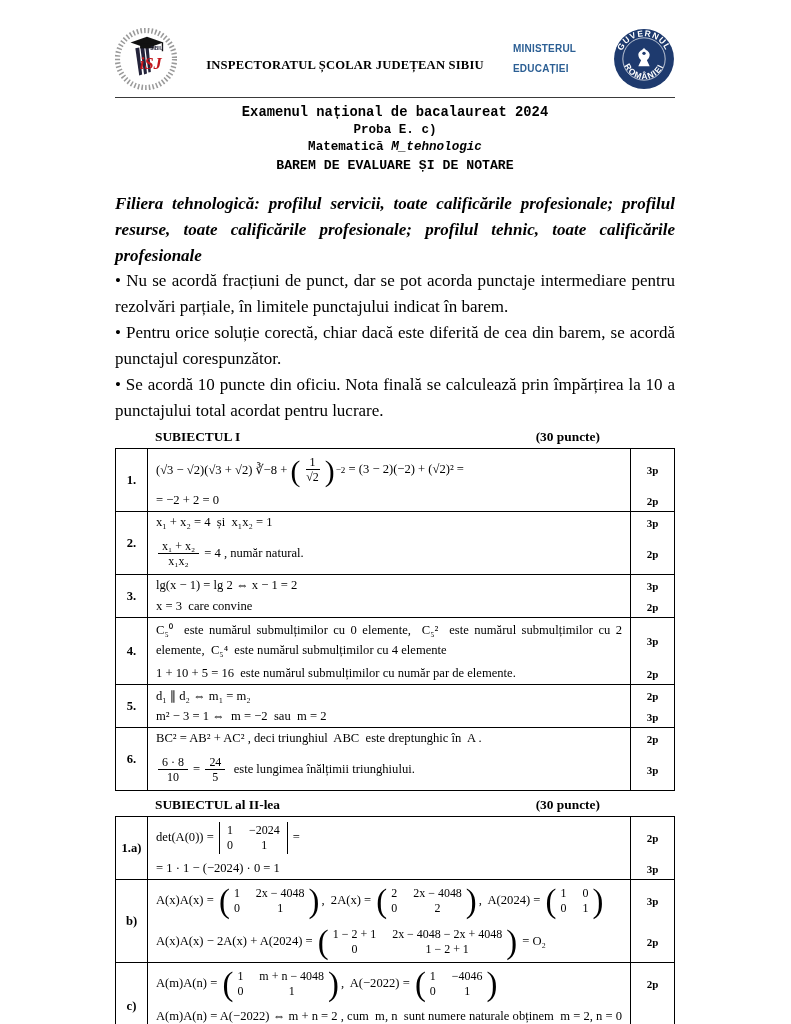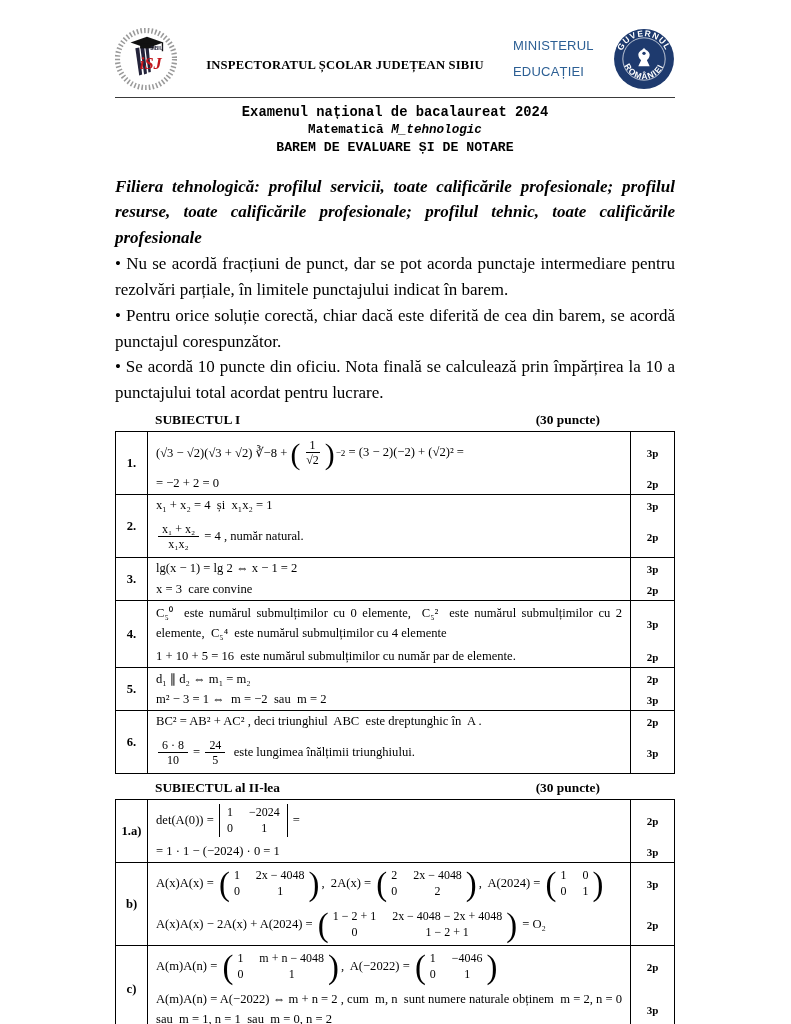--- a/index.html
+++ b/index.html
@@ -7,21 +7,21 @@
   .page {
     width: 791px; height: 1024px; background: #fff; margin: 0 auto;
     font-family: "Liberation Serif", serif; color: #000; position: relative;
     overflow: hidden;
   }
   .content { padding: 28px 116px 0 115px; }
 
   
   .hdr { display: flex; align-items: center; }
   .org { flex: 1; text-align: center; font-weight: bold; font-size: 12.6px; letter-spacing: .2px; padding: 0 6px; margin-top: 13px; }
-  .ministry { width: 86px; font-family: "Liberation Sans", sans-serif; font-weight: normal; font-size: 13px; color: #2c5f94; line-height: 2.0; letter-spacing: .2px; }
+  .ministry { width: 86px; font-family: "Liberation Sans", sans-serif; font-weight: bold; font-size: 10px; color: #2c5f94; line-height: 2.0; letter-spacing: .2px; }
   .govlogo { margin-left: 14px; }
   .hdr-rule { border-top: 1.6px solid #3a3a3a; margin-top: 7px; }
 
   
   .titleblock { text-align: center; margin-top: 5px; font-weight: bold; line-height: 1.38; font-family: Liberation Mono, monospace; }
   .t1 { font-size: 13.8px; }
   .t2, .t3 { font-size: 12.6px; }
   .t4 { font-size: 13.2px; }
   .t3 .it { font-style: italic; }
   .model { text-align: right; font-weight: bold; font-style: italic; font-size: 12.6px; margin-top: 7px; }
@@ -102,20 +102,21 @@
           <textPath href="#arcB" startOffset="50%" text-anchor="middle">ROMÂNIEI</textPath>
         </text>
         <path fill="#fff" d="M30 19c1.5 2.5 5.5 3.2 5.5 7 0 2.6-1.7 4.4-2.7 5.3l2.7 5.7h-11l2.7-5.7c-1-.9-2.7-2.7-2.7-5.3 0-3.8 4-4.5 5.5-7z"></path>
         <circle cx="30" cy="24.5" r="1.6" fill="#1e3a6e"></circle>
       </svg>
     </div>
     <div class="hdr-rule"></div>
 
     <div class="titleblock">
       <div class="t1">Examenul național de bacalaureat 2024</div>
+      <div class="t2">Proba E. c)</div>
       <div class="t3"><span>Matematică </span><span class="it">M_tehnologic</span></div>
       <div class="t4">BAREM DE EVALUARE ȘI DE NOTARE</div>
     </div>
 
     <div class="intro">
       <div class="filiera">Filiera tehnologică: profilul servicii, toate calificările profesionale; profilul resurse, toate calificările profesionale; profilul tehnic, toate calificările profesionale</div>
       <div>• Nu se acordă fracțiuni de punct, dar se pot acorda punctaje intermediare pentru rezolvări parțiale, în limitele punctajului indicat în barem.</div>
       <div>• Pentru orice soluție corectă, chiar dacă este diferită de cea din barem, se acordă punctajul corespunzător.</div>
       <div>• Se acordă 10 puncte din oficiu. Nota finală se calculează prin împărțirea la 10 a punctajului total acordat pentru lucrare.</div>
     </div>

